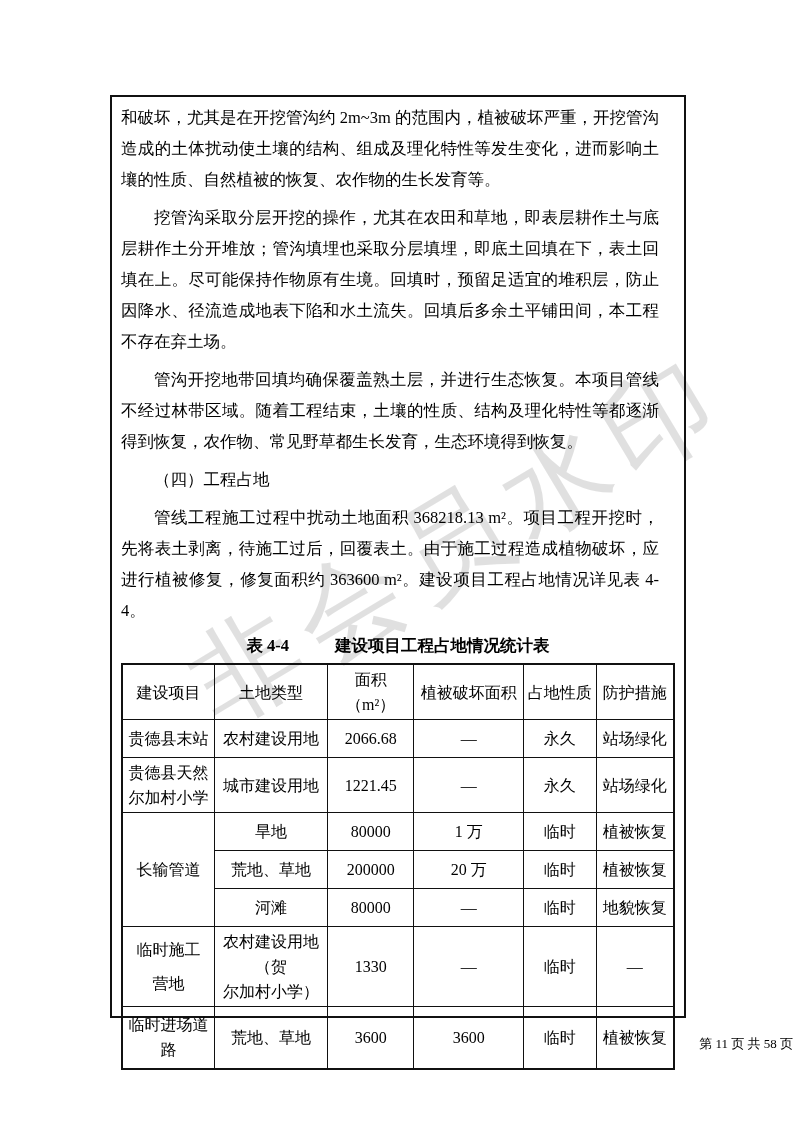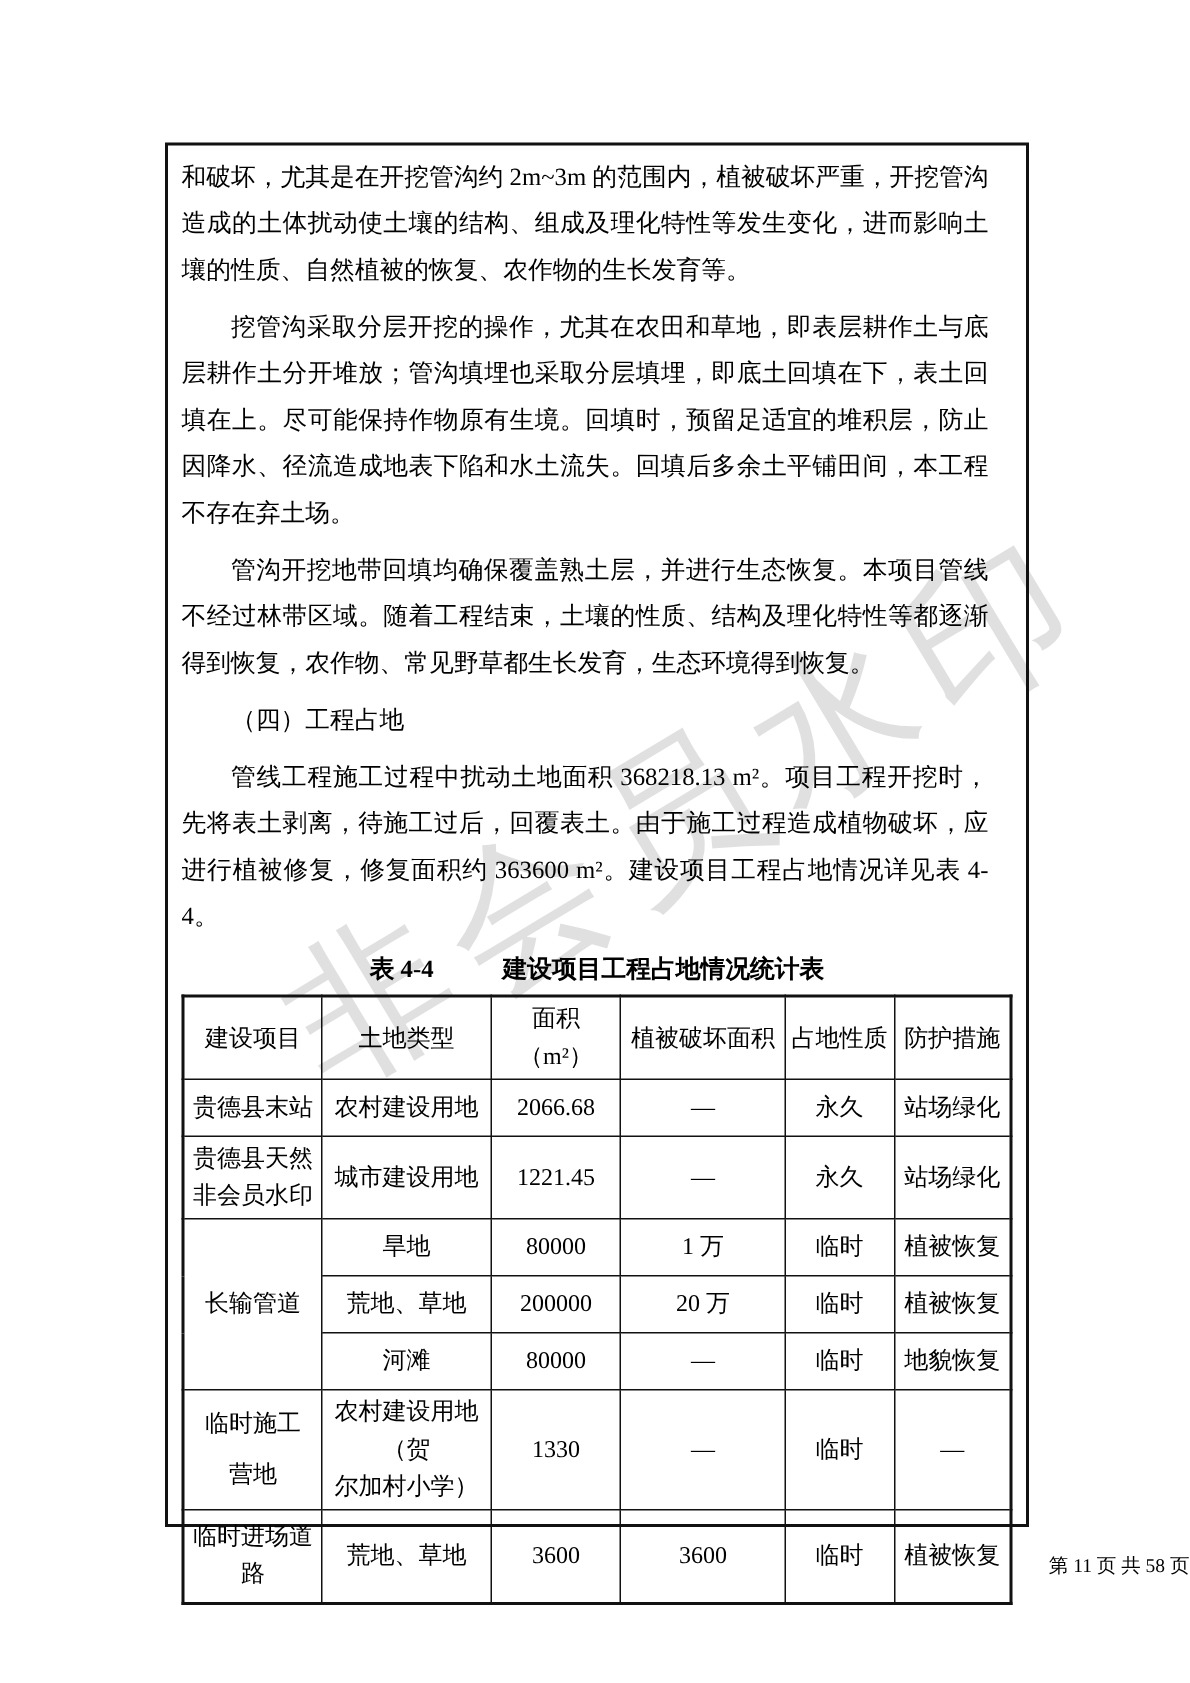--- a/index.html
+++ b/index.html
@@ -84,21 +84,21 @@
           <tr>
             <td>贵德县末站</td>
             <td>农村建设用地</td>
             <td>2066.68</td>
             <td>—</td>
             <td>永久</td>
             <td>站场绿化</td>
           </tr>
           <tr>
             <td>贵德县天然
-非会员水印</td>
+尔加村小学</td>
             <td>城市建设用地</td>
             <td>1221.45</td>
             <td>—</td>
             <td>永久</td>
             <td>站场绿化</td>
           </tr>
           <tr>
             <td rowspan="3">长输管道</td>
             <td>旱地</td>
             <td>80000</td>

